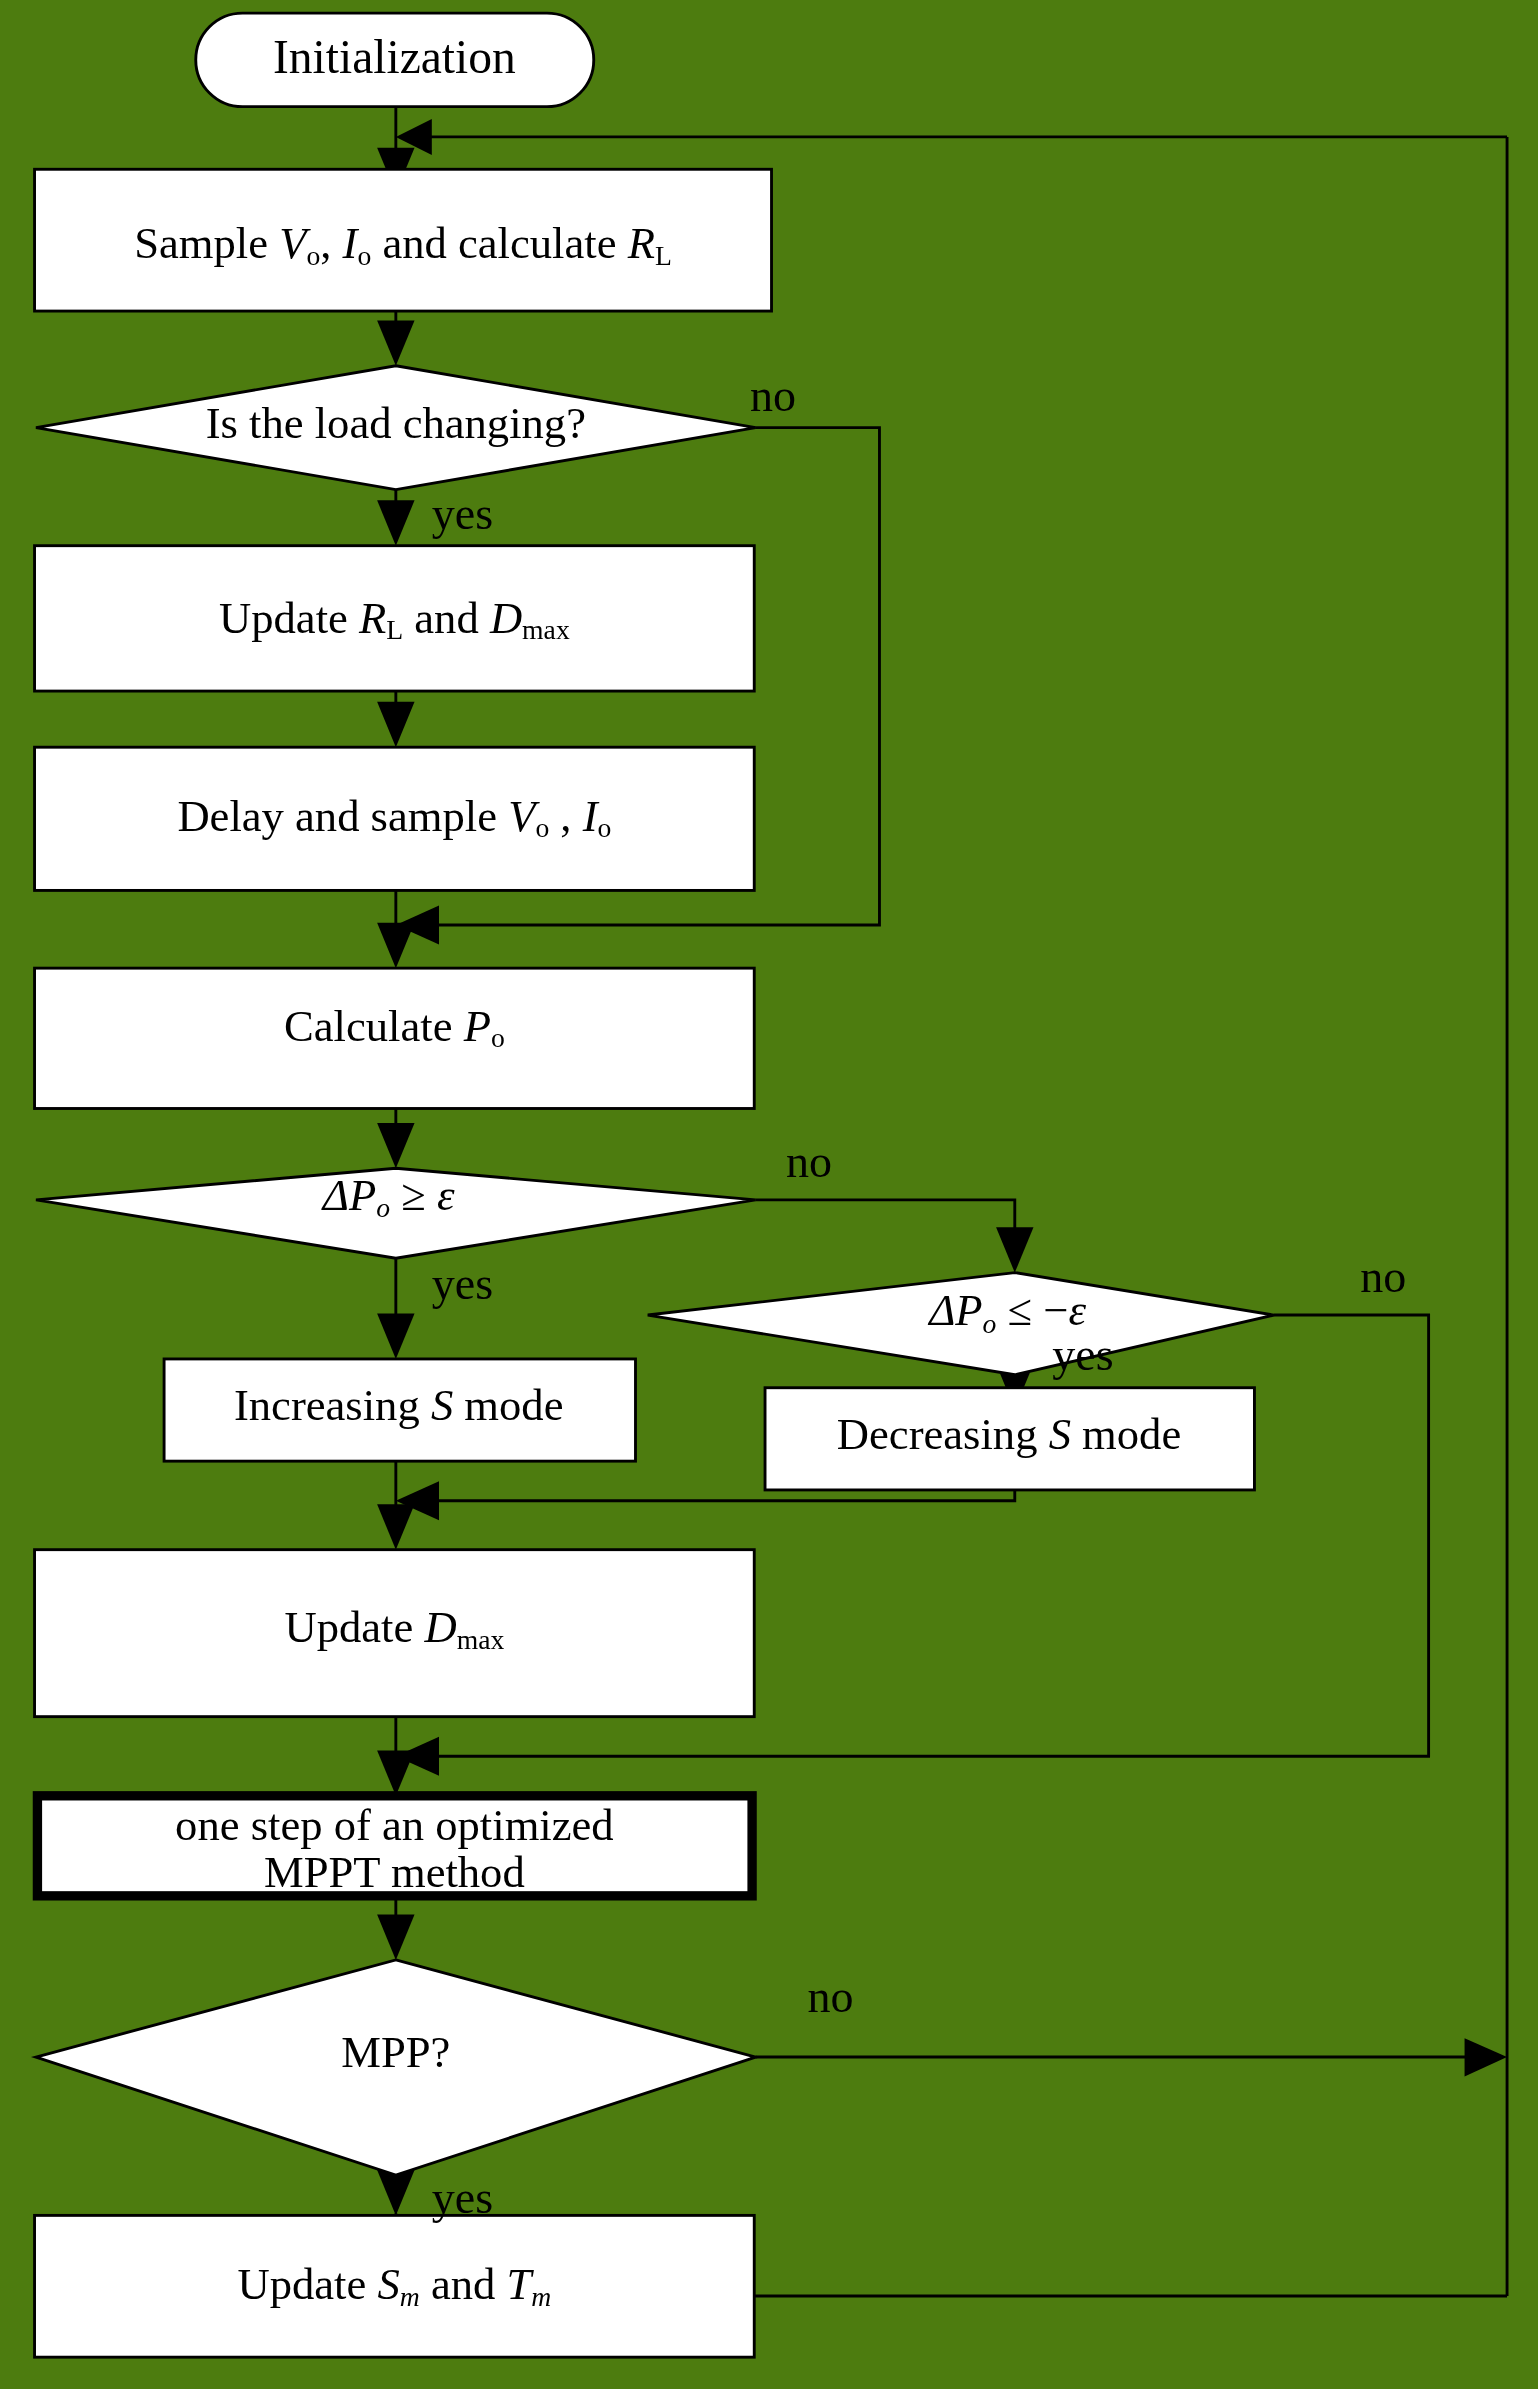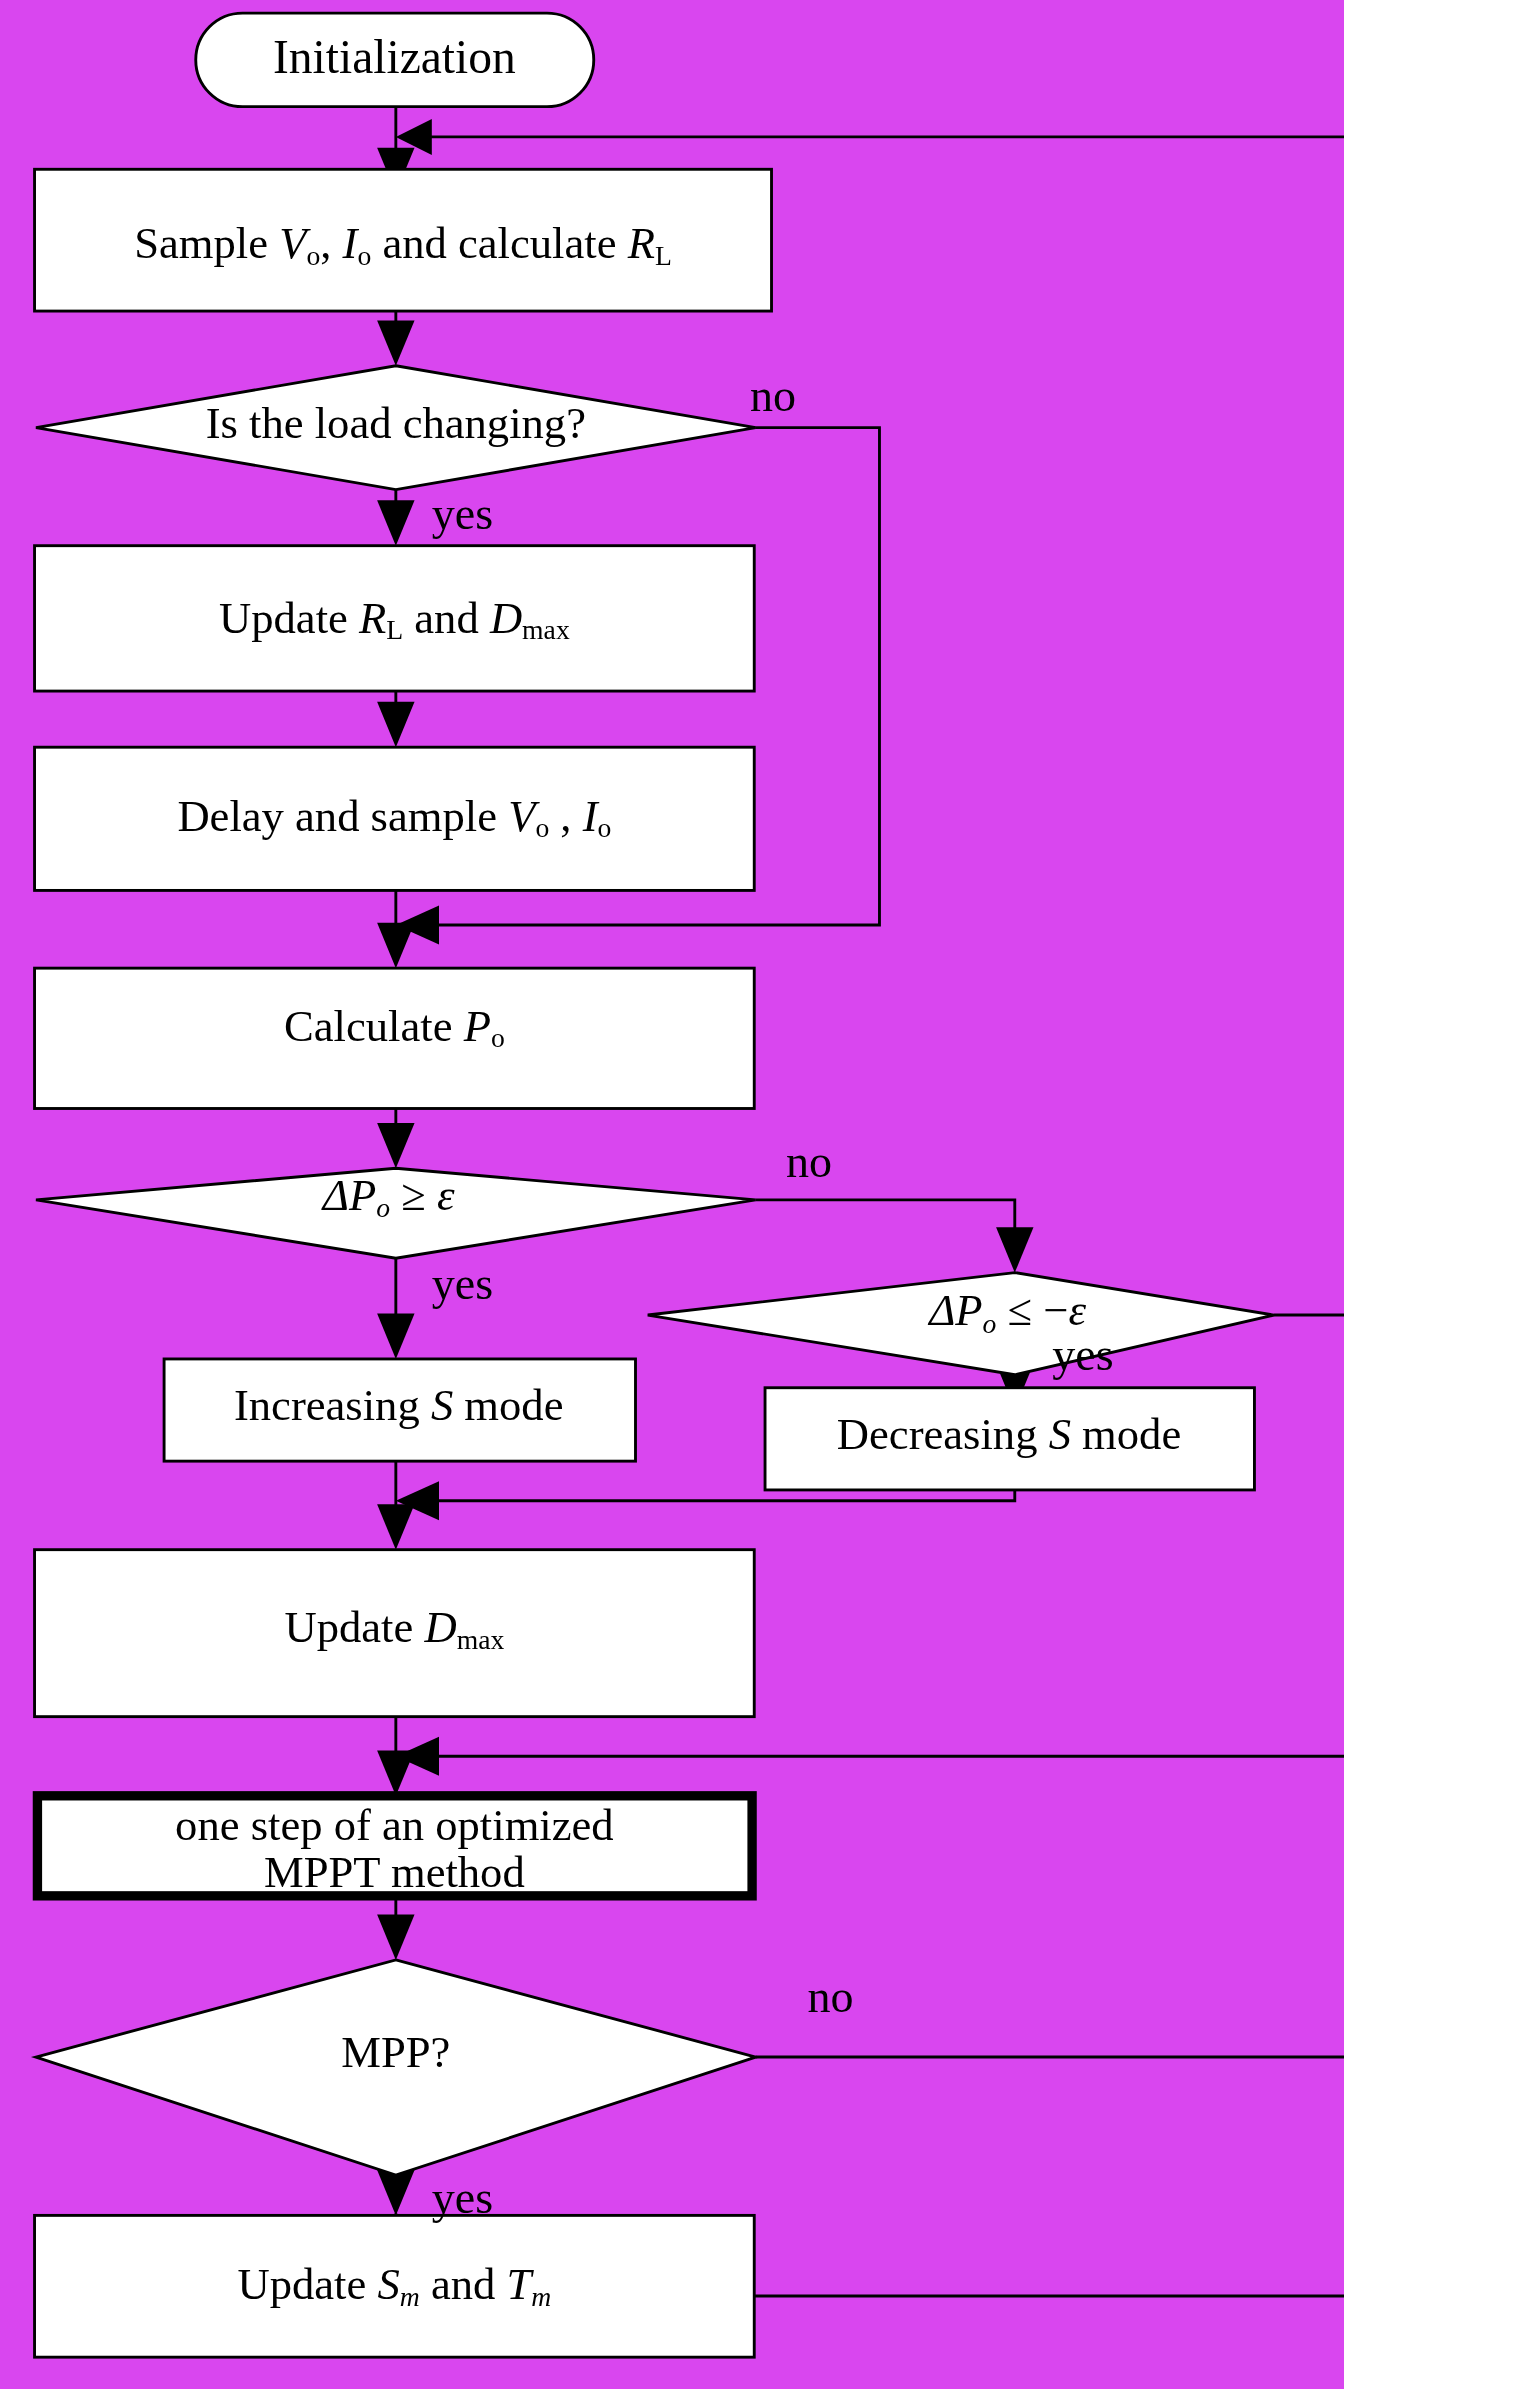--- a/index.html
+++ b/index.html
@@ -2,23 +2,23 @@
 <html style="font-size:11.5px"><head>
 <meta charset="utf-8">
 <style>
   html, body {
     margin: 0;
     padding: 0;
     background: #ffffff;
   }
   #page {
     position: relative;
-    width: 1344px;
+    width: 1538px;
     height: 2389px;
-    background: #d946ef;
+    background: #4d7c0f;
     font-family: "Liberation Serif", "DejaVu Serif", serif;
     overflow: hidden;
   }
   svg#flow {
     position: absolute;
     left: 0;
     top: 0;
     width: 1538px;
     height: 2389px;
   }

